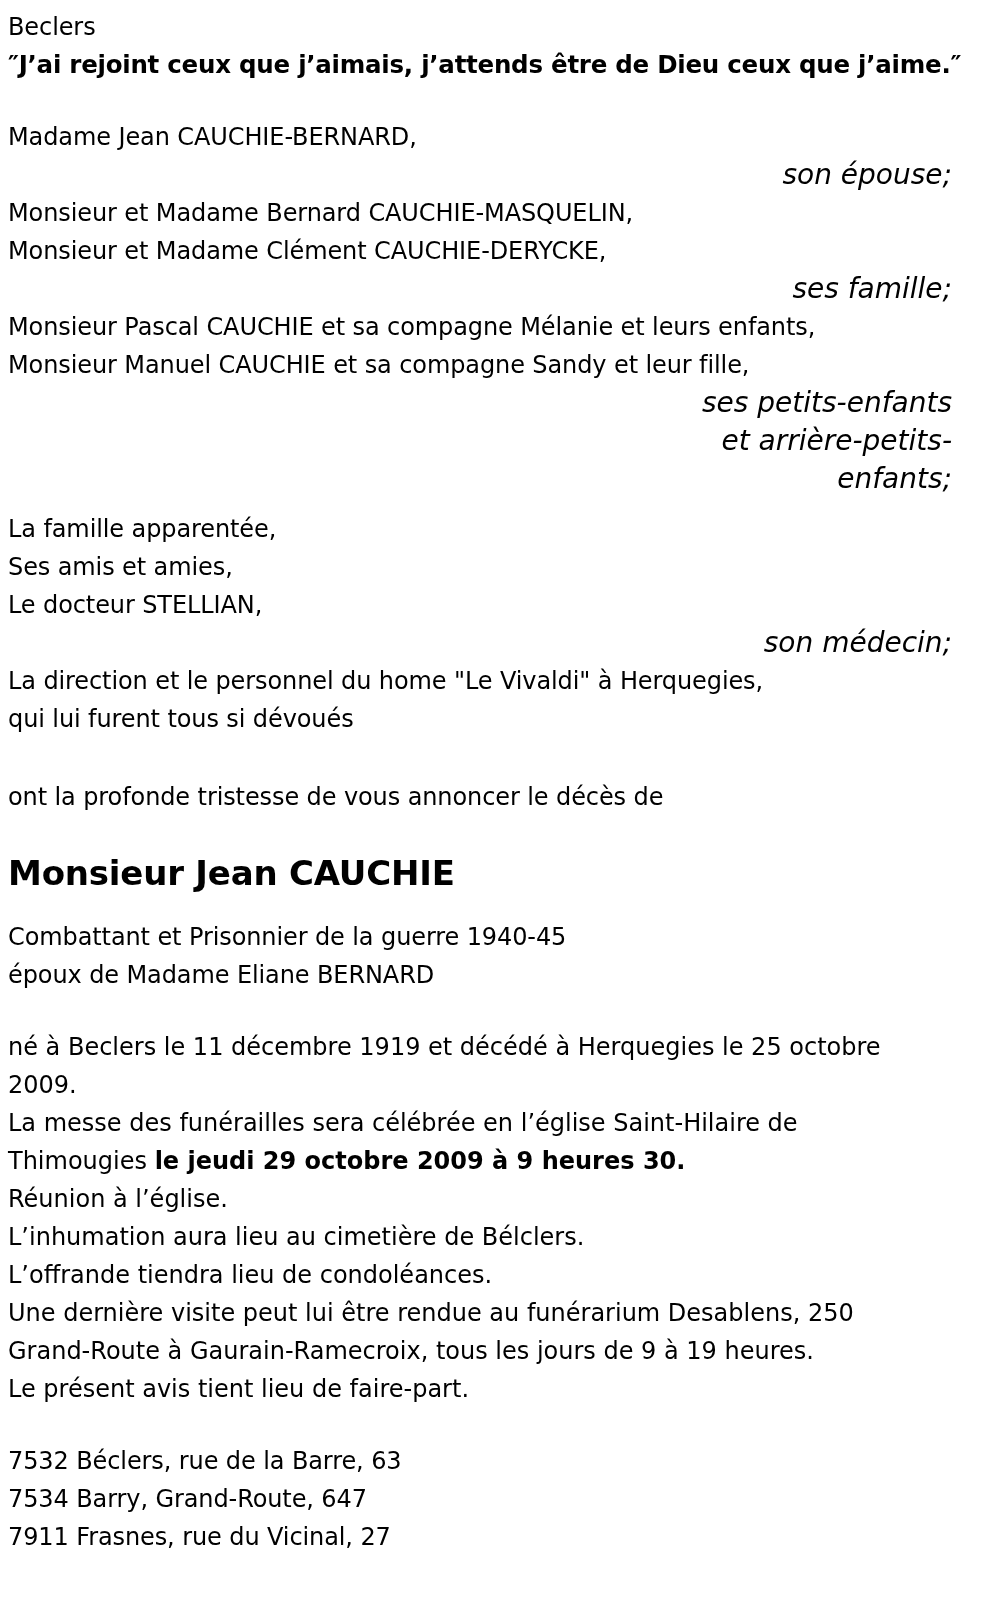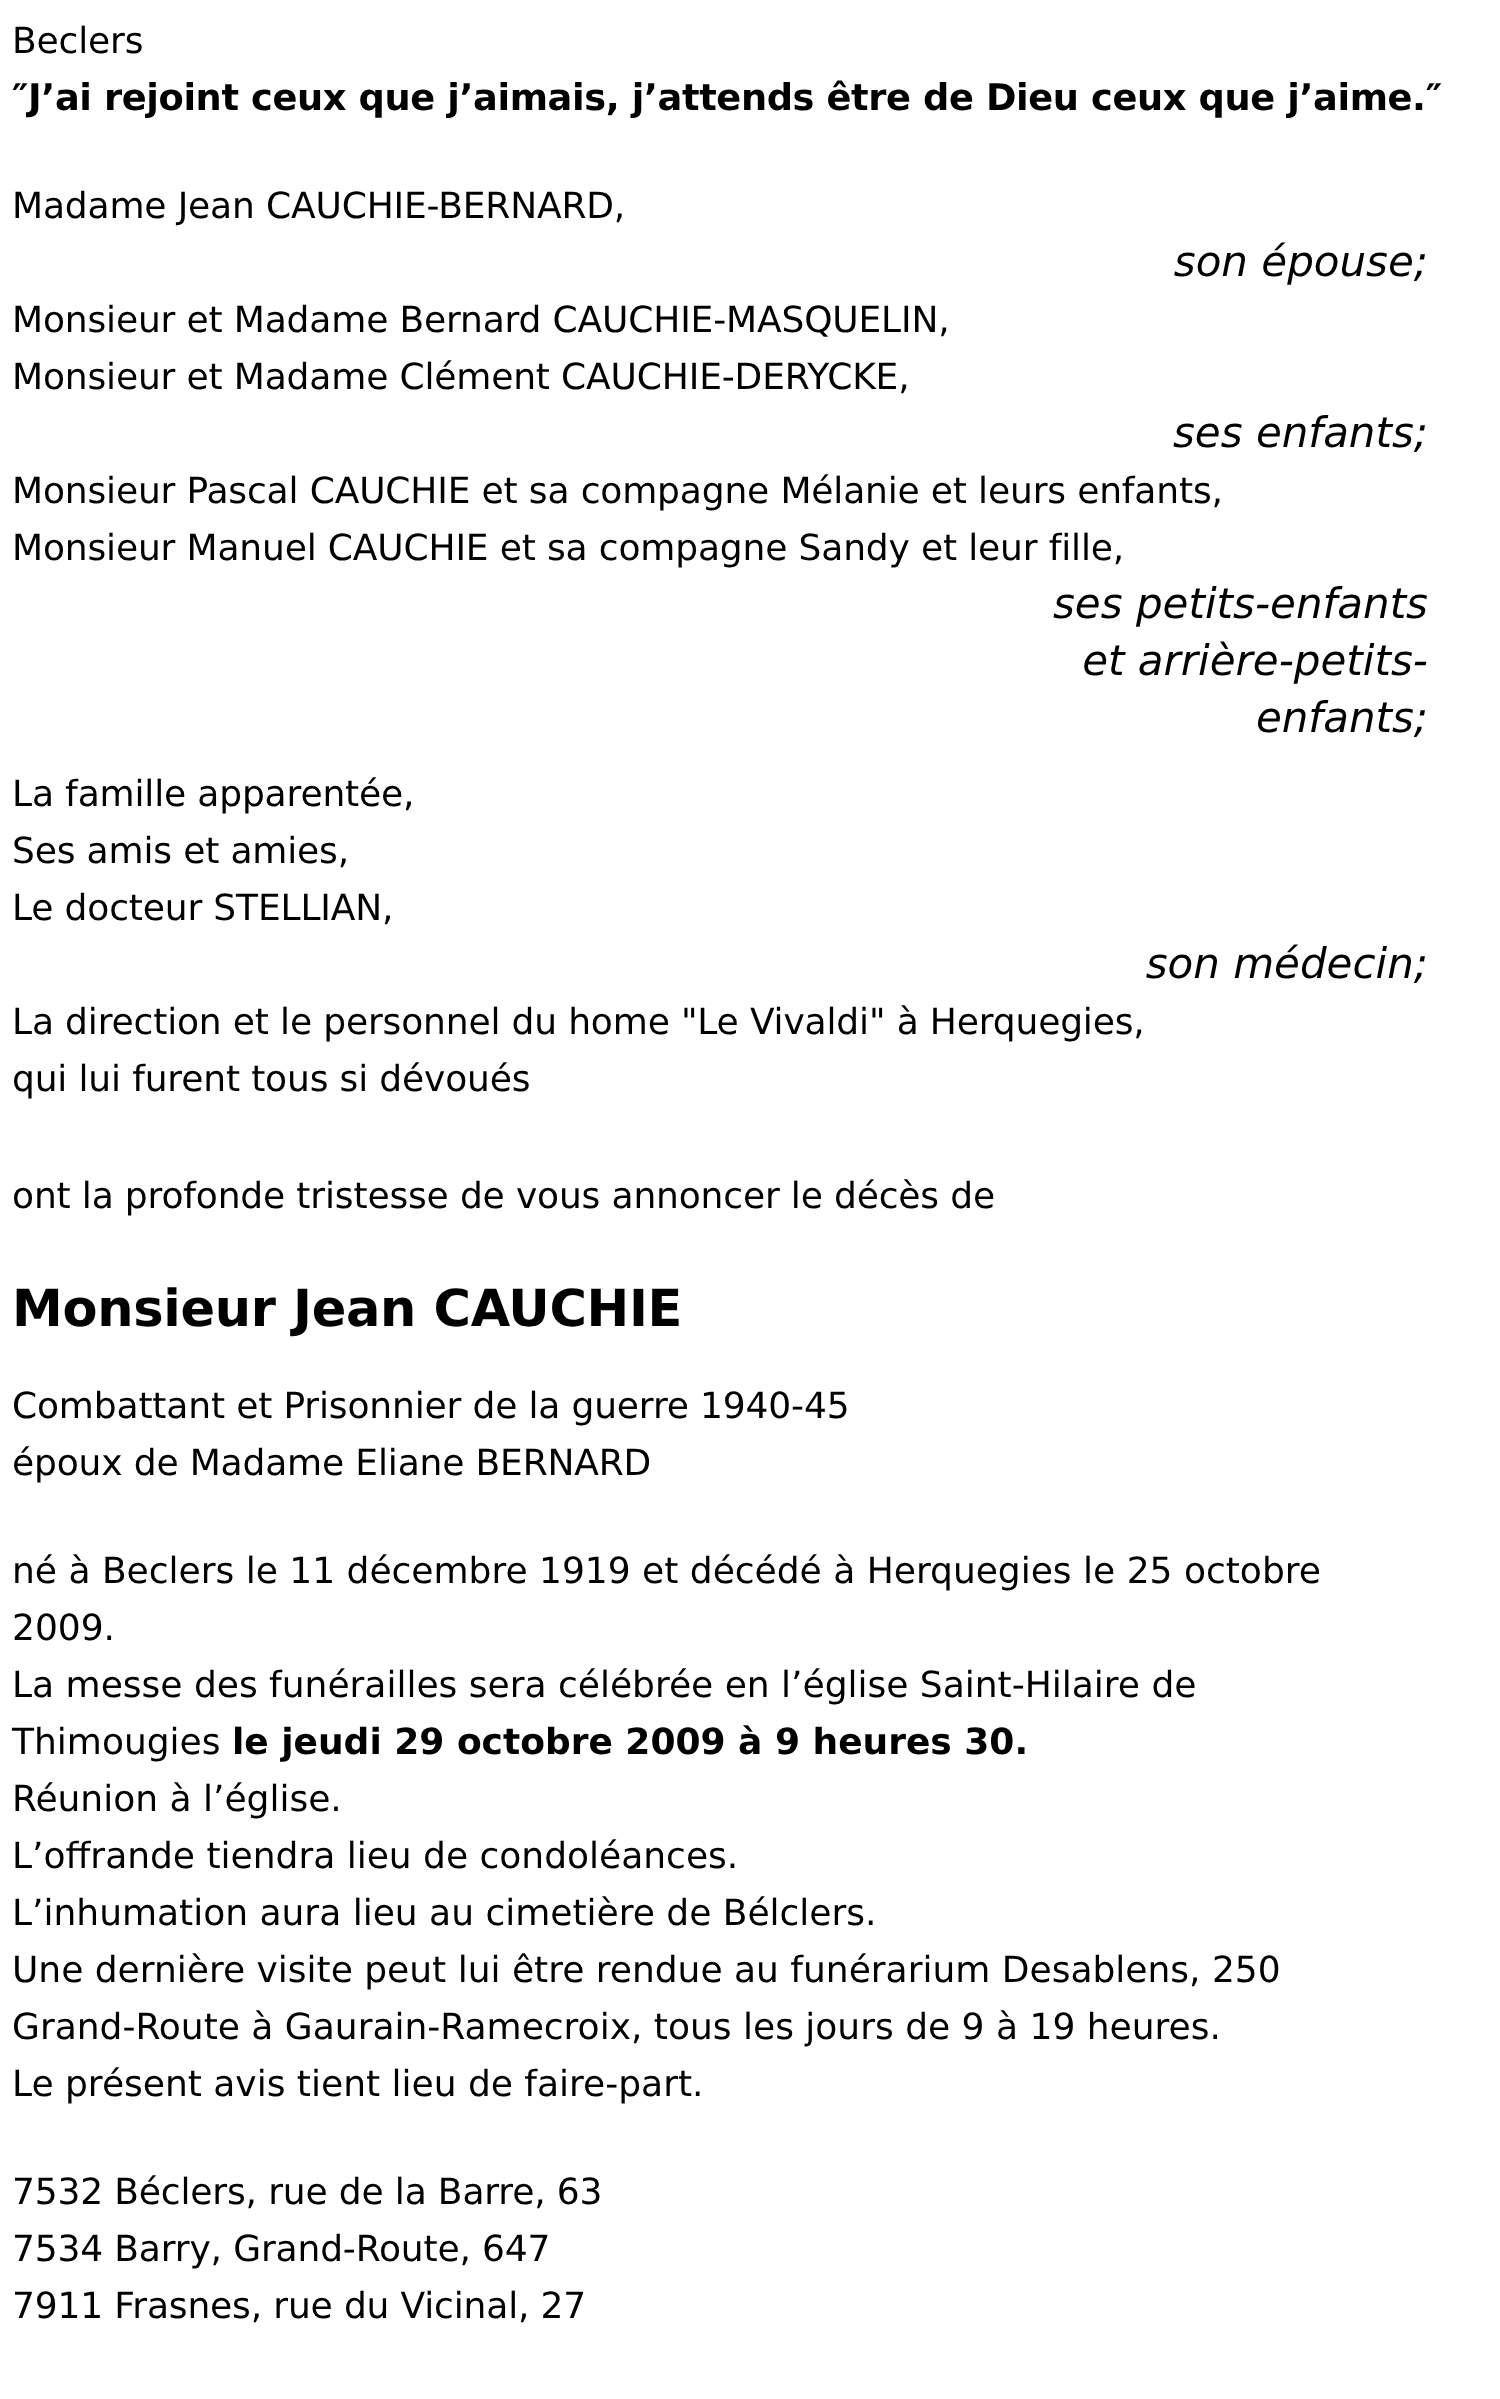--- a/index.html
+++ b/index.html
@@ -82,21 +82,21 @@
     <div class="spacer-lg"></div>
 
     <div>
       <div class="line">Madame Jean CAUCHIE-BERNARD,</div>
       <div class="role">son épouse;</div>
     </div>
 
     <div>
       <div class="line">Monsieur et Madame Bernard CAUCHIE-MASQUELIN,</div>
       <div class="line">Monsieur et Madame Clément CAUCHIE-DERYCKE,</div>
-      <div class="role">ses enfants;</div>
+      <div class="role">ses famille;</div>
     </div>
 
     <div>
       <div class="line">Monsieur Pascal CAUCHIE et sa compagne Mélanie et leurs enfants,</div>
       <div class="line">Monsieur Manuel CAUCHIE et sa compagne Sandy et leur fille,</div>
       <div class="role">ses petits-enfants</div>
       <div class="role">et arrière-petits-</div>
       <div class="role">enfants;</div>
     </div>
 
@@ -128,22 +128,22 @@
       <div class="line">Combattant et Prisonnier de la guerre 1940-45</div>
       <div class="line">époux de Madame Eliane BERNARD</div>
     </div>
 
     <div class="spacer-lg"></div>
 
     <div>
       <div class="para">né à Beclers le 11 décembre 1919 et décédé à Herquegies le 25 octobre 2009.</div>
       <div class="para"><span>La messe des funérailles sera célébrée en l’église Saint-Hilaire de Thimougies </span><b>le jeudi 29 octobre 2009 à 9 heures 30.</b></div>
       <div class="para">Réunion à l’église.</div>
+      <div class="para">L’inhumation aura lieu au cimetière de Bélclers.</div>
       <div class="para">L’offrande tiendra lieu de condoléances.</div>
-      <div class="para">L’inhumation aura lieu au cimetière de Bélclers.</div>
       <div class="para">Une dernière visite peut lui être rendue au funérarium Desablens, 250 Grand-Route à Gaurain-Ramecroix, tous les jours de 9 à 19 heures.</div>
       <div class="para">Le présent avis tient lieu de faire-part.</div>
     </div>
 
     <div class="spacer-lg"></div>
 
     <div class="addr">
       <div class="line">7532 Béclers, rue de la Barre, 63</div>
       <div class="line">7534 Barry, Grand-Route, 647</div>
       <div class="line">7911 Frasnes, rue du Vicinal, 27</div>

